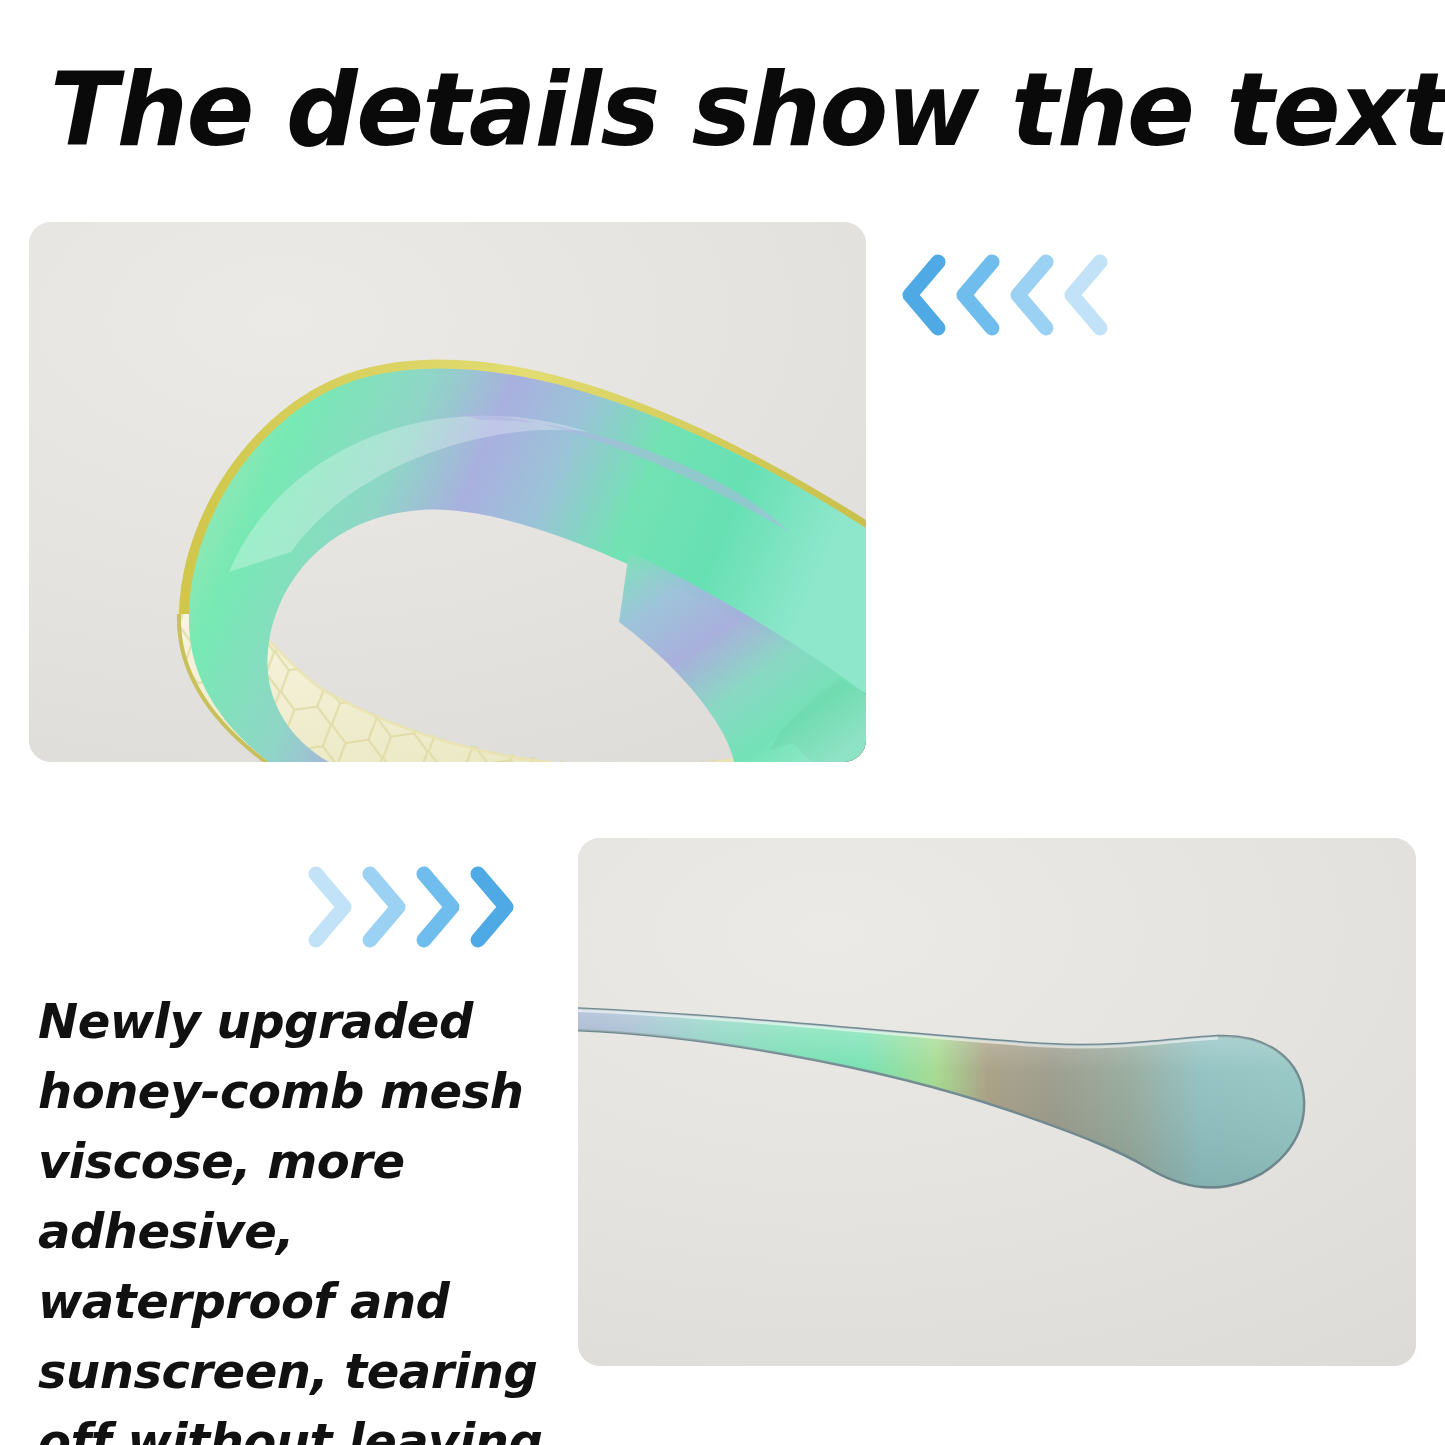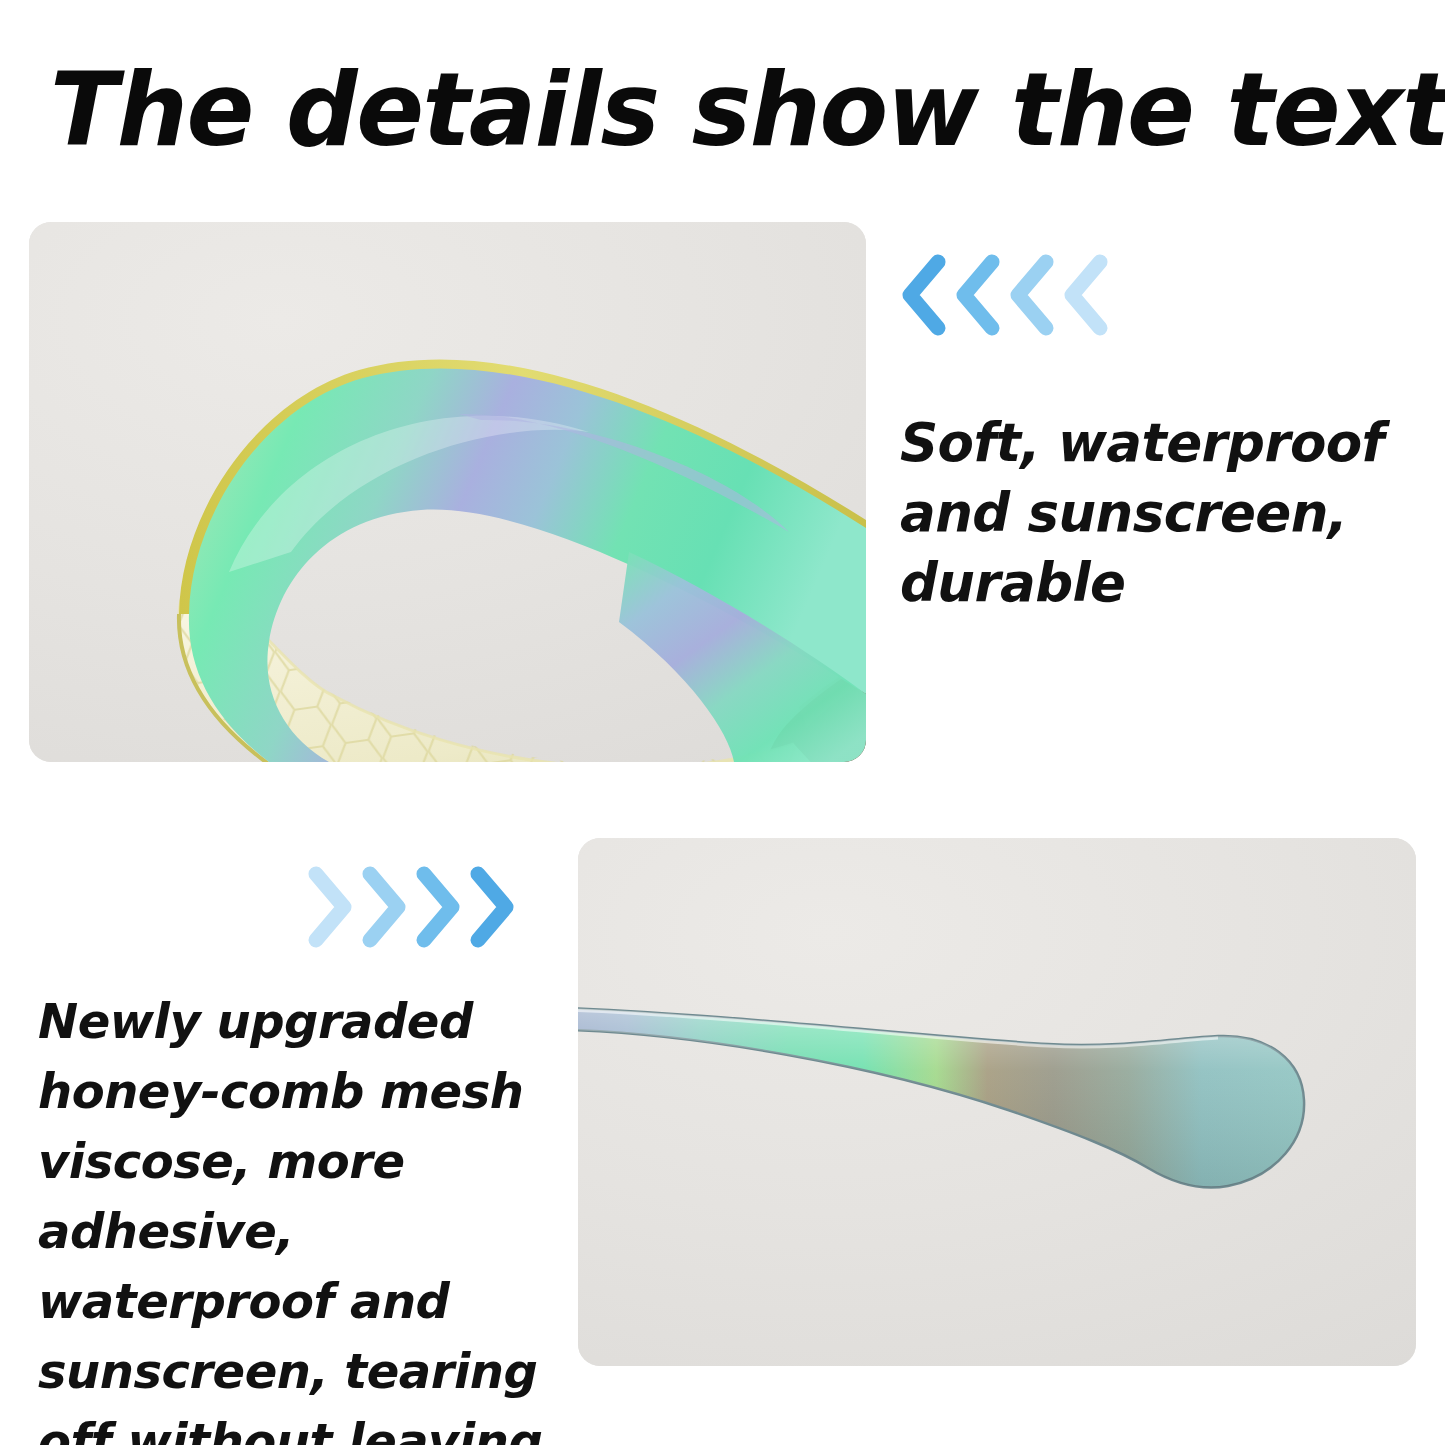--- a/index.html
+++ b/index.html
@@ -191,21 +191,20 @@
       <path d="M40 8 L12 41 L40 74" fill="none" stroke="#6FBDEC" stroke-width="15" stroke-linecap="round" stroke-linejoin="round"></path>
     </svg>
     <svg class="chev" viewBox="0 0 48 82">
       <path d="M40 8 L12 41 L40 74" fill="none" stroke="#9BD1F2" stroke-width="15" stroke-linecap="round" stroke-linejoin="round"></path>
     </svg>
     <svg class="chev" viewBox="0 0 48 82">
       <path d="M40 8 L12 41 L40 74" fill="none" stroke="#C2E2F8" stroke-width="15" stroke-linecap="round" stroke-linejoin="round"></path>
     </svg>
   </div>
 
-  <div class="copy" id="copy-top-right">Soft, waterproof and sunscreen, durable</div>
 
   <div class="chevrons" id="chevrons-right">
     <svg class="chev" viewBox="0 0 48 82">
       <path d="M8 8 L36 41 L8 74" fill="none" stroke="#C2E2F8" stroke-width="15" stroke-linecap="round" stroke-linejoin="round"></path>
     </svg>
     <svg class="chev" viewBox="0 0 48 82">
       <path d="M8 8 L36 41 L8 74" fill="none" stroke="#9BD1F2" stroke-width="15" stroke-linecap="round" stroke-linejoin="round"></path>
     </svg>
     <svg class="chev" viewBox="0 0 48 82">
       <path d="M8 8 L36 41 L8 74" fill="none" stroke="#6FBDEC" stroke-width="15" stroke-linecap="round" stroke-linejoin="round"></path>

